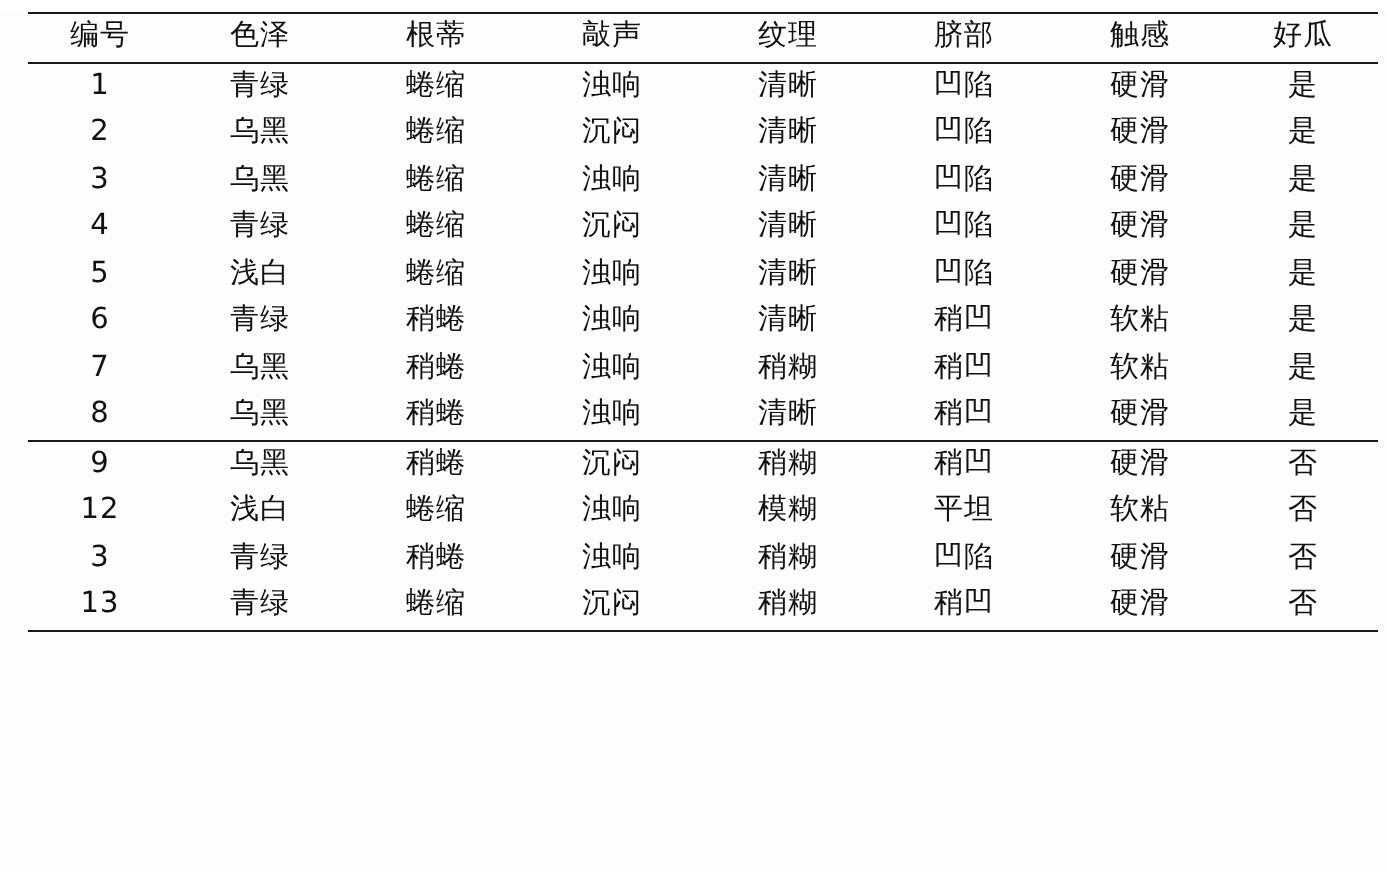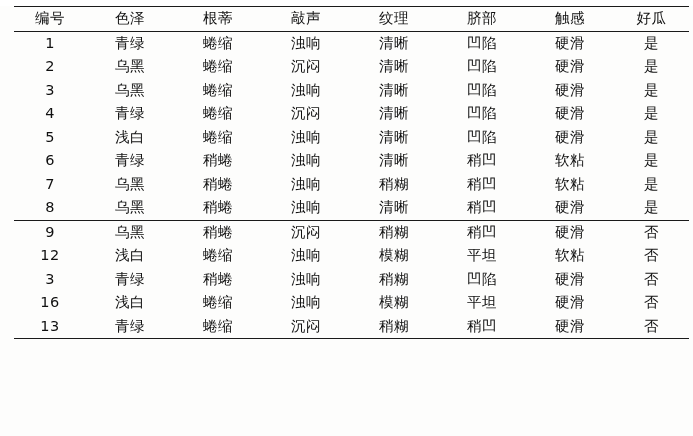--- a/index.html
+++ b/index.html
@@ -190,30 +190,20 @@
         <tr>
           <td class="idx">3</td>
           <td>青绿</td>
           <td>稍蜷</td>
           <td>浊响</td>
           <td>稍糊</td>
           <td>凹陷</td>
           <td>硬滑</td>
           <td>否</td>
         </tr>
-        <tr>
-          <td class="idx">16</td>
-          <td>浅白</td>
-          <td>蜷缩</td>
-          <td>浊响</td>
-          <td>模糊</td>
-          <td>平坦</td>
-          <td>硬滑</td>
-          <td>否</td>
-        </tr>
         <tr class="rule-bottom">
           <td class="idx">13</td>
           <td>青绿</td>
           <td>蜷缩</td>
           <td>沉闷</td>
           <td>稍糊</td>
           <td>稍凹</td>
           <td>硬滑</td>
           <td>否</td>
         </tr>

